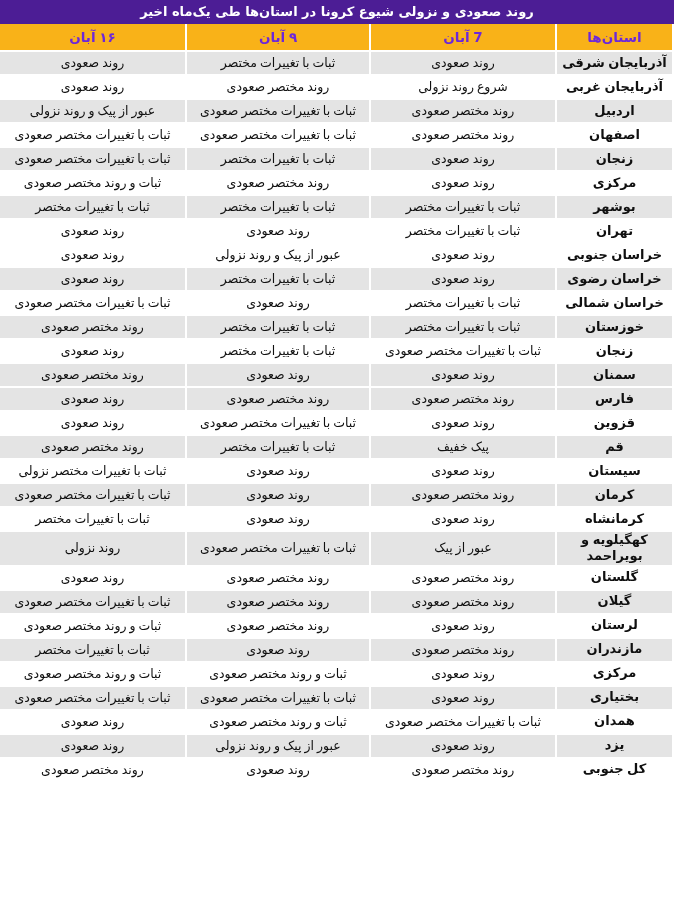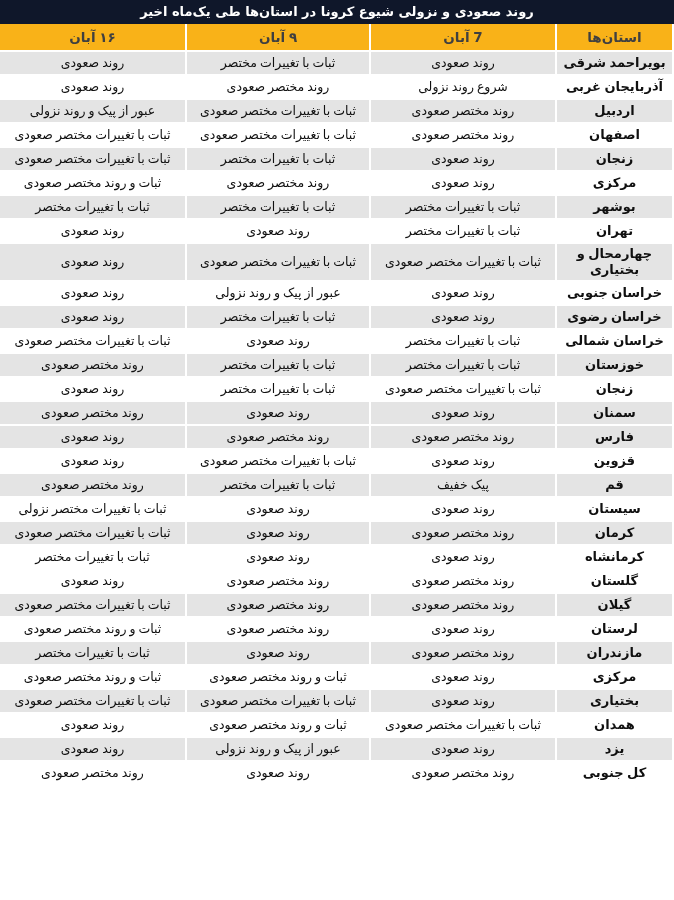--- a/index.html
+++ b/index.html
@@ -17,21 +17,21 @@
   }
   .sheet {
     width: 674px;
     height: 900px;
     background: #ffffff;
     position: relative;
     box-sizing: border-box;
   }
   
   .title-bar {
-    background: #0f172a;
+    background: #4c1d95;
     color: #ffffff;
     height: 24px;
     line-height: 24px;
     text-align: center;
     font-size: 13px;
     font-weight: bold;
     letter-spacing: 0;
     white-space: nowrap;
     overflow: hidden;
   }
@@ -58,21 +58,21 @@
     color: #101010;
     line-height: 1.25;
     box-sizing: border-box;
     border-right: 2px solid #ffffff;
     border-left: 2px solid #ffffff;
     border-bottom: 2px solid #ffffff;
     word-spacing: -1px;
   }
   table.grid th {
     background: #f9b218;
-    color: #404040;
+    color: #6d28d9;
     font-weight: bold;
     height: 27px;
     font-size: 13.5px;
   }
   table.grid td {
     height: 24px;
   }
   table.grid td.prov {
     font-weight: bold;
     font-size: 13px;
@@ -104,21 +104,21 @@
     <thead>
       <tr>
         <th>استان‌ها</th>
         <th>7 آبان</th>
         <th>۹ آبان</th>
         <th>۱۶ آبان</th>
       </tr>
     </thead>
     <tbody id="grid-body">
         <tr class="shade">
-          <td class="prov">بویراحمد شرقی</td>
+          <td class="prov">آذربایجان شرقی</td>
           <td>روند صعودی</td>
           <td>ثبات با تغییرات مختصر</td>
           <td>روند صعودی</td>
         </tr>
         <tr class="plain">
           <td class="prov">آذربایجان غربی</td>
           <td>شروع روند نزولی</td>
           <td>روند مختصر صعودی</td>
           <td>روند صعودی</td>
         </tr>
@@ -151,26 +151,20 @@
           <td>ثبات با تغییرات مختصر</td>
           <td>ثبات با تغییرات مختصر</td>
           <td>ثبات با تغییرات مختصر</td>
         </tr>
         <tr class="plain">
           <td class="prov">تهران</td>
           <td>ثبات با تغییرات مختصر</td>
           <td>روند صعودی</td>
           <td>روند صعودی</td>
         </tr>
-        <tr class="shade tall">
-          <td class="prov">چهارمحال و بختیاری</td>
-          <td>ثبات با تغییرات مختصر صعودی</td>
-          <td>ثبات با تغییرات مختصر صعودی</td>
-          <td>روند صعودی</td>
-        </tr>
         <tr class="plain">
           <td class="prov">خراسان جنوبی</td>
           <td>روند صعودی</td>
           <td>عبور از پیک و روند نزولی</td>
           <td>روند صعودی</td>
         </tr>
         <tr class="shade">
           <td class="prov">خراسان رضوی</td>
           <td>روند صعودی</td>
           <td>ثبات با تغییرات مختصر</td>
@@ -229,20 +223,26 @@
           <td>روند مختصر صعودی</td>
           <td>روند صعودی</td>
           <td>ثبات با تغییرات مختصر صعودی</td>
         </tr>
         <tr class="plain">
           <td class="prov">کرمانشاه</td>
           <td>روند صعودی</td>
           <td>روند صعودی</td>
           <td>ثبات با تغییرات مختصر</td>
         </tr>
+        <tr class="shade">
+          <td class="prov">کهگیلویه و بویراحمد</td>
+          <td>عبور از پیک</td>
+          <td>ثبات با تغییرات مختصر صعودی</td>
+          <td>روند نزولی</td>
+        </tr>
         <tr class="plain">
           <td class="prov">گلستان</td>
           <td>روند مختصر صعودی</td>
           <td>روند مختصر صعودی</td>
           <td>روند صعودی</td>
         </tr>
         <tr class="shade">
           <td class="prov">گیلان</td>
           <td>روند مختصر صعودی</td>
           <td>روند مختصر صعودی</td>

